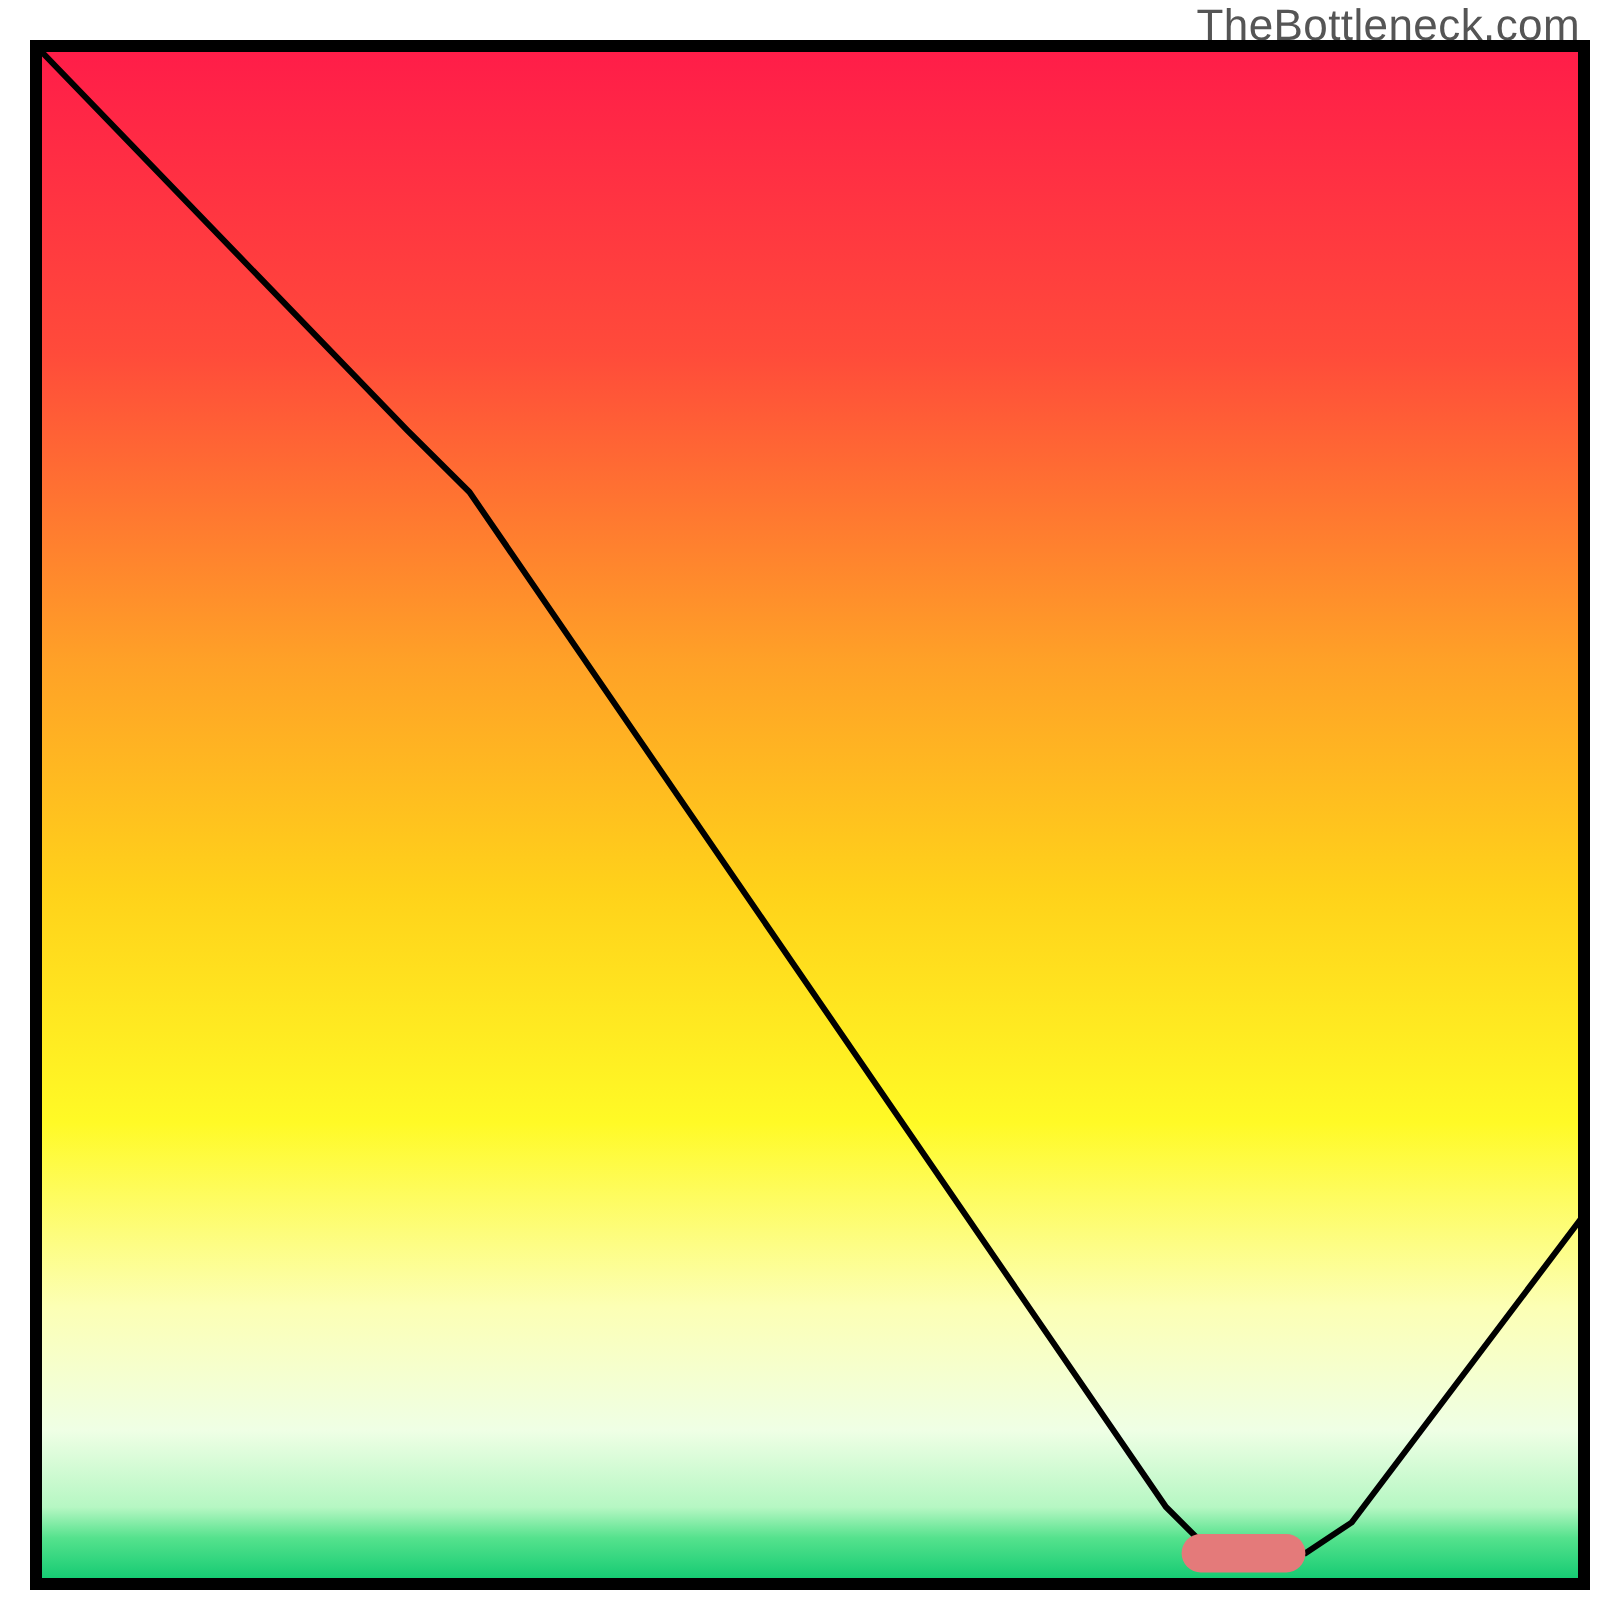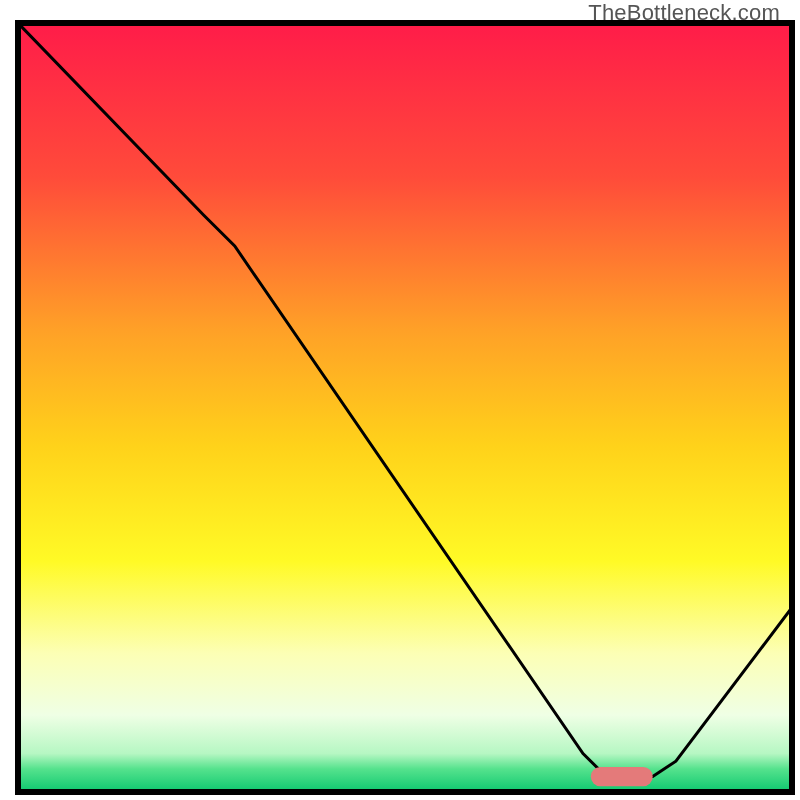--- a/index.html
+++ b/index.html
@@ -11,21 +11,21 @@
     font-family: Arial, Helvetica, sans-serif;
   }
   .container {
     position: relative;
     width: 800px;
     height: 800px;
   }
   .watermark {
     position: absolute;
     top: 0;
-    right: 20px;
+    right: 10px;
     font-size: 22px;
     font-weight: 500;
     color: #555555;
     letter-spacing: 0.2px;
   }
   svg.chart {
     position: absolute;
     top: 0;
     left: 0;
     width: 800px;

